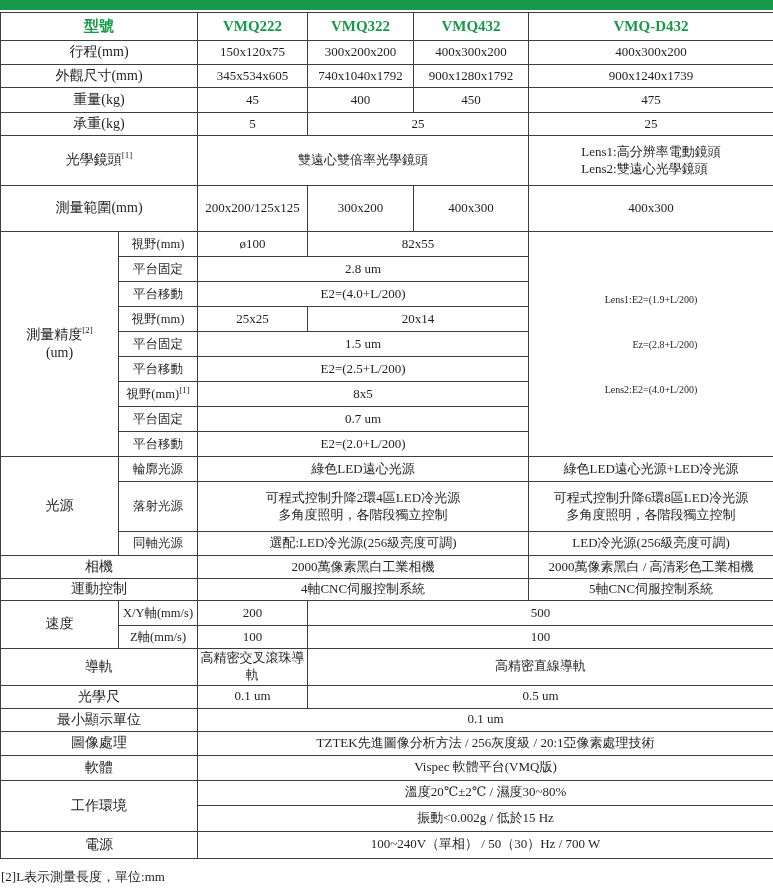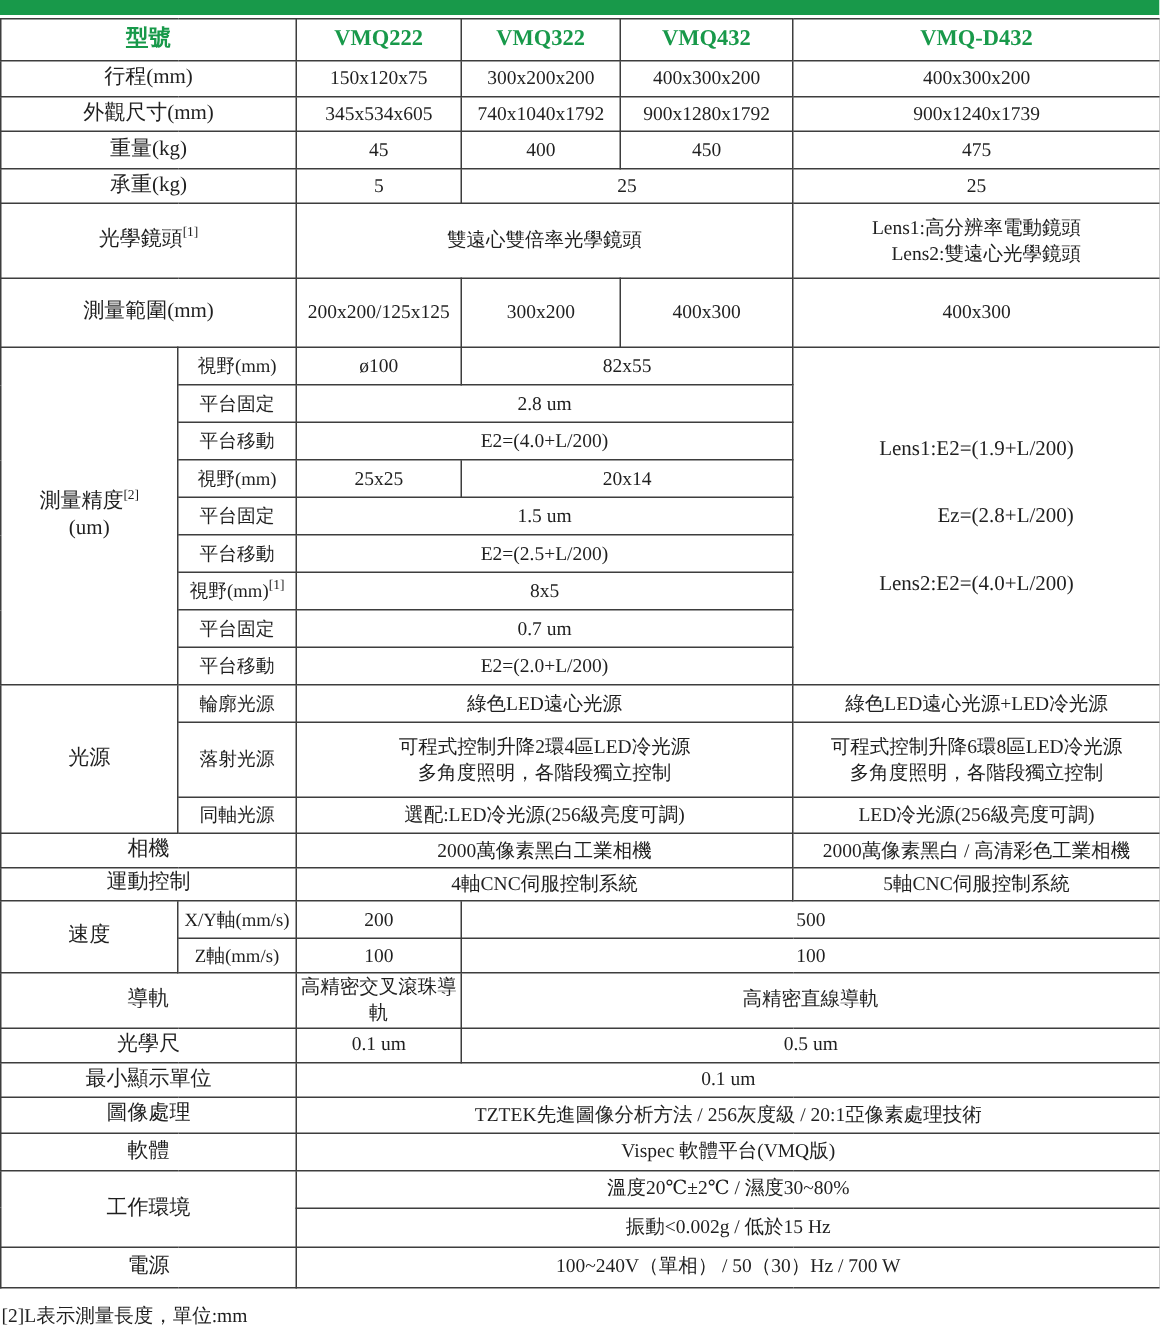--- a/index.html
+++ b/index.html
@@ -16,23 +16,23 @@
   td{
     border:1px solid var(--border);
     text-align:center;vertical-align:middle;
     padding:1px 2px;font-size:13px;line-height:1.3;overflow:hidden;
   }
   td .ct{white-space:pre-line;}
   td.h{color:var(--green);font-weight:bold;font-size:15px;}
   td.l{font-size:14px;}
   td.sl{font-size:12.5px;padding:1px 0;}
   td.d{font-size:13px;}
-  td.dl .ct{display:inline-block;text-align:right;white-space:pre-line;font-family:Liberation Serif, serif;}
+  td.dl .ct{display:inline-block;text-align:left;white-space:pre-line;font-family:Liberation Serif, serif;}
   td sup{font-size:9px;vertical-align:super;line-height:0;}
-  .lens-block{display:inline-block;text-align:right;font-size:14px;line-height:45px;}
+  .lens-block{display:inline-block;text-align:right;font-size:10px;line-height:45px;}
   .footnotes{
     padding:8px 3px 0 1px;font-size:13px;line-height:1.55;text-align:left;
   }
   .footnotes div{white-space:pre-line;}
 </style>
 </head>
 <body>
 
 <div class="top-bar"></div>
 

